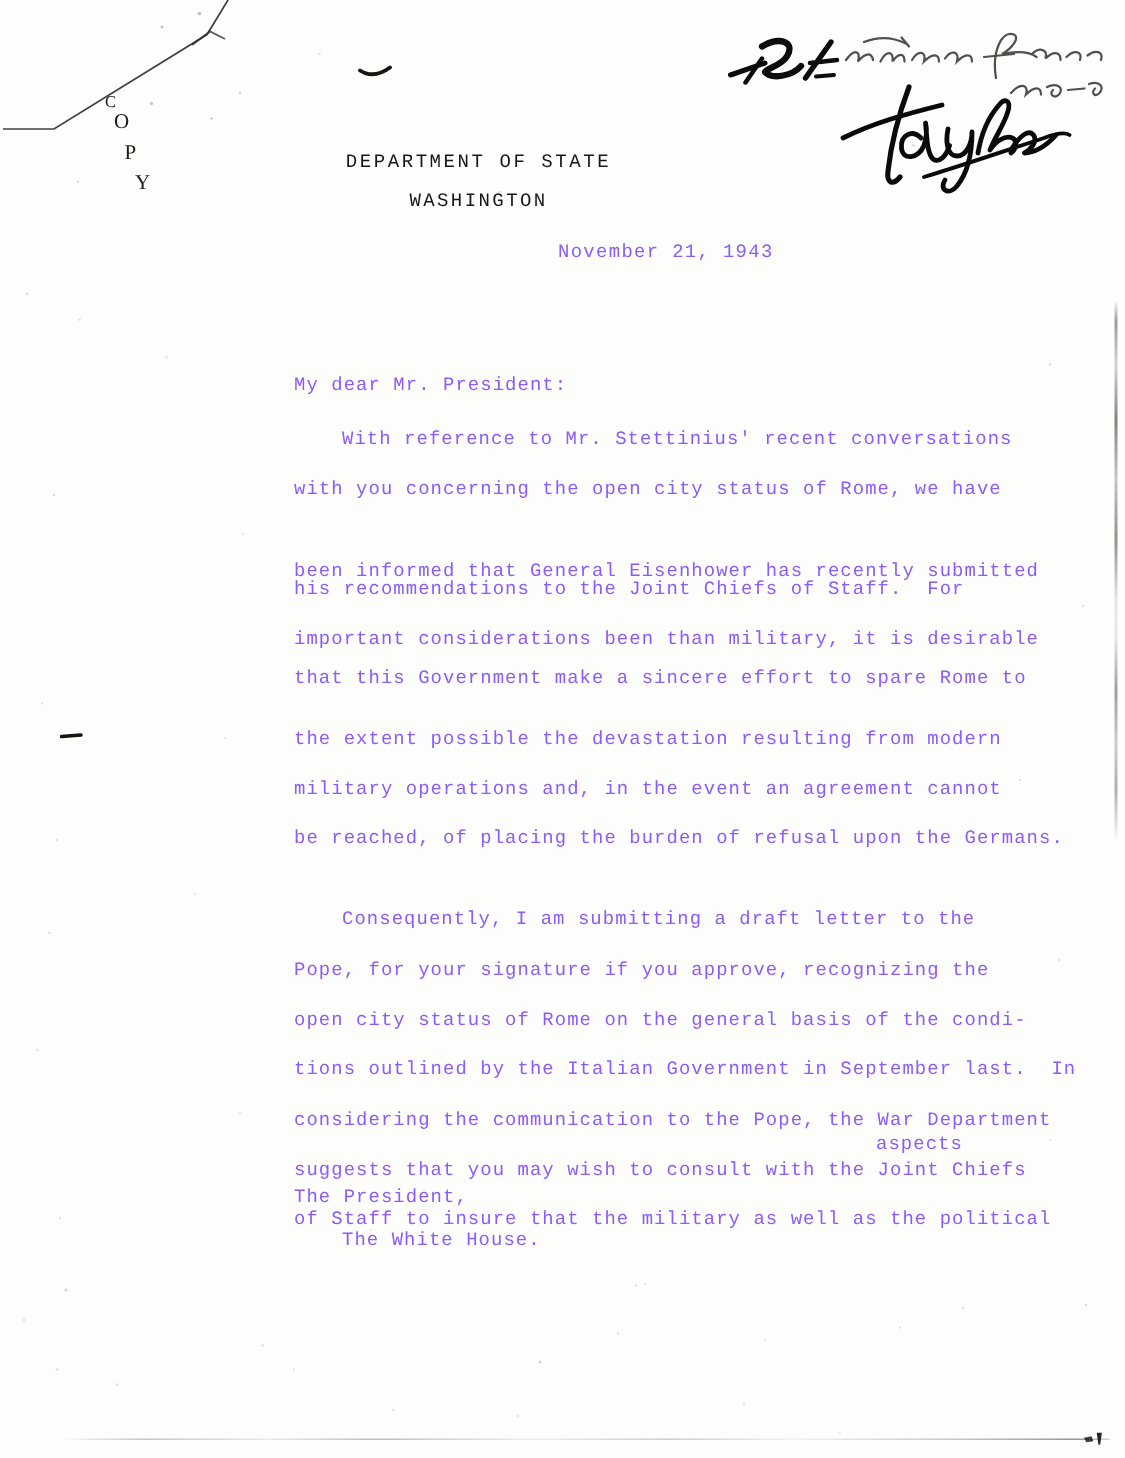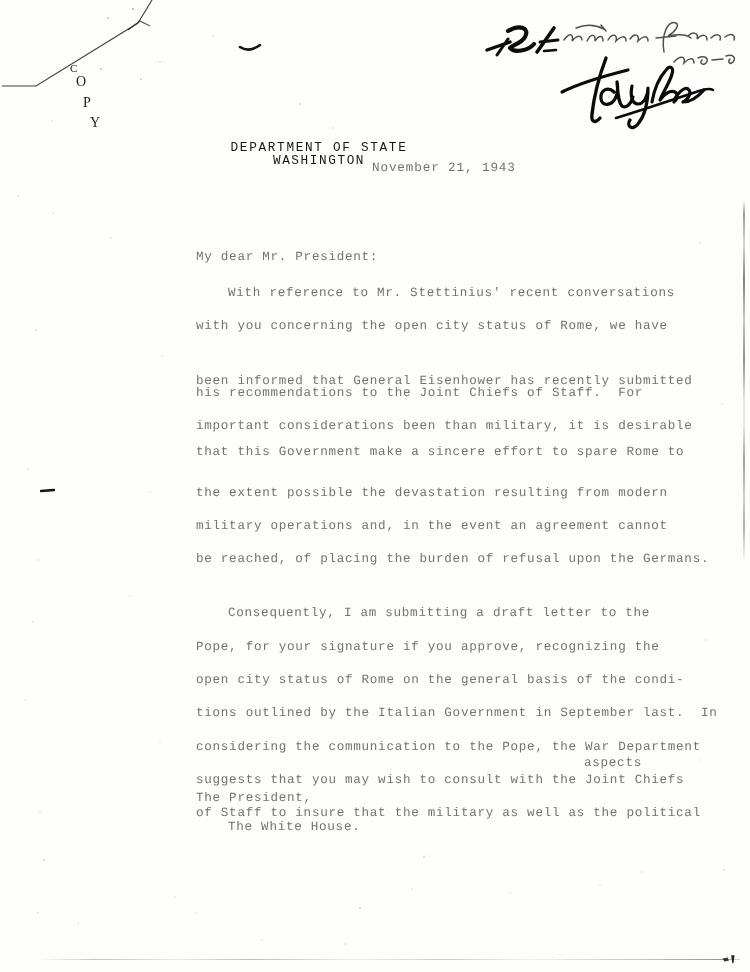--- a/index.html
+++ b/index.html
@@ -28,39 +28,38 @@
     opacity: .55;
   }
 
   
   .tw {
     position: absolute;
     font-family: "Liberation Mono", "DejaVu Sans Mono", monospace;
     font-size: 12.6px;
     letter-spacing: .72px;
     white-space: pre;
-    color: #737373;
+    color: #8b5cf6;
     text-rendering: geometricPrecision;
   }
 
   .letterhead {
     position: absolute;
     left: 0;
     width: 638px;
     text-align: center;
     font-family: "Liberation Mono", "DejaVu Sans Mono", monospace;
     font-size: 12.7px;
     letter-spacing: 1.7px;
     white-space: pre;
     color: #1a1713;
-    margin-top: 40px;
   }
 
   #lh1 { top: 100px; }
-  #lh2 { top: 113px; letter-spacing: 1.6px; }
+  #lh2 { top: 126px; letter-spacing: 1.6px; }
 
   #dateline {
     left: 372px;
     top: 161px;
     letter-spacing: .9px;
   }
 
   #salutation { left: 196px; top: 250px; }
 
   .body-line { left: 196px; }

